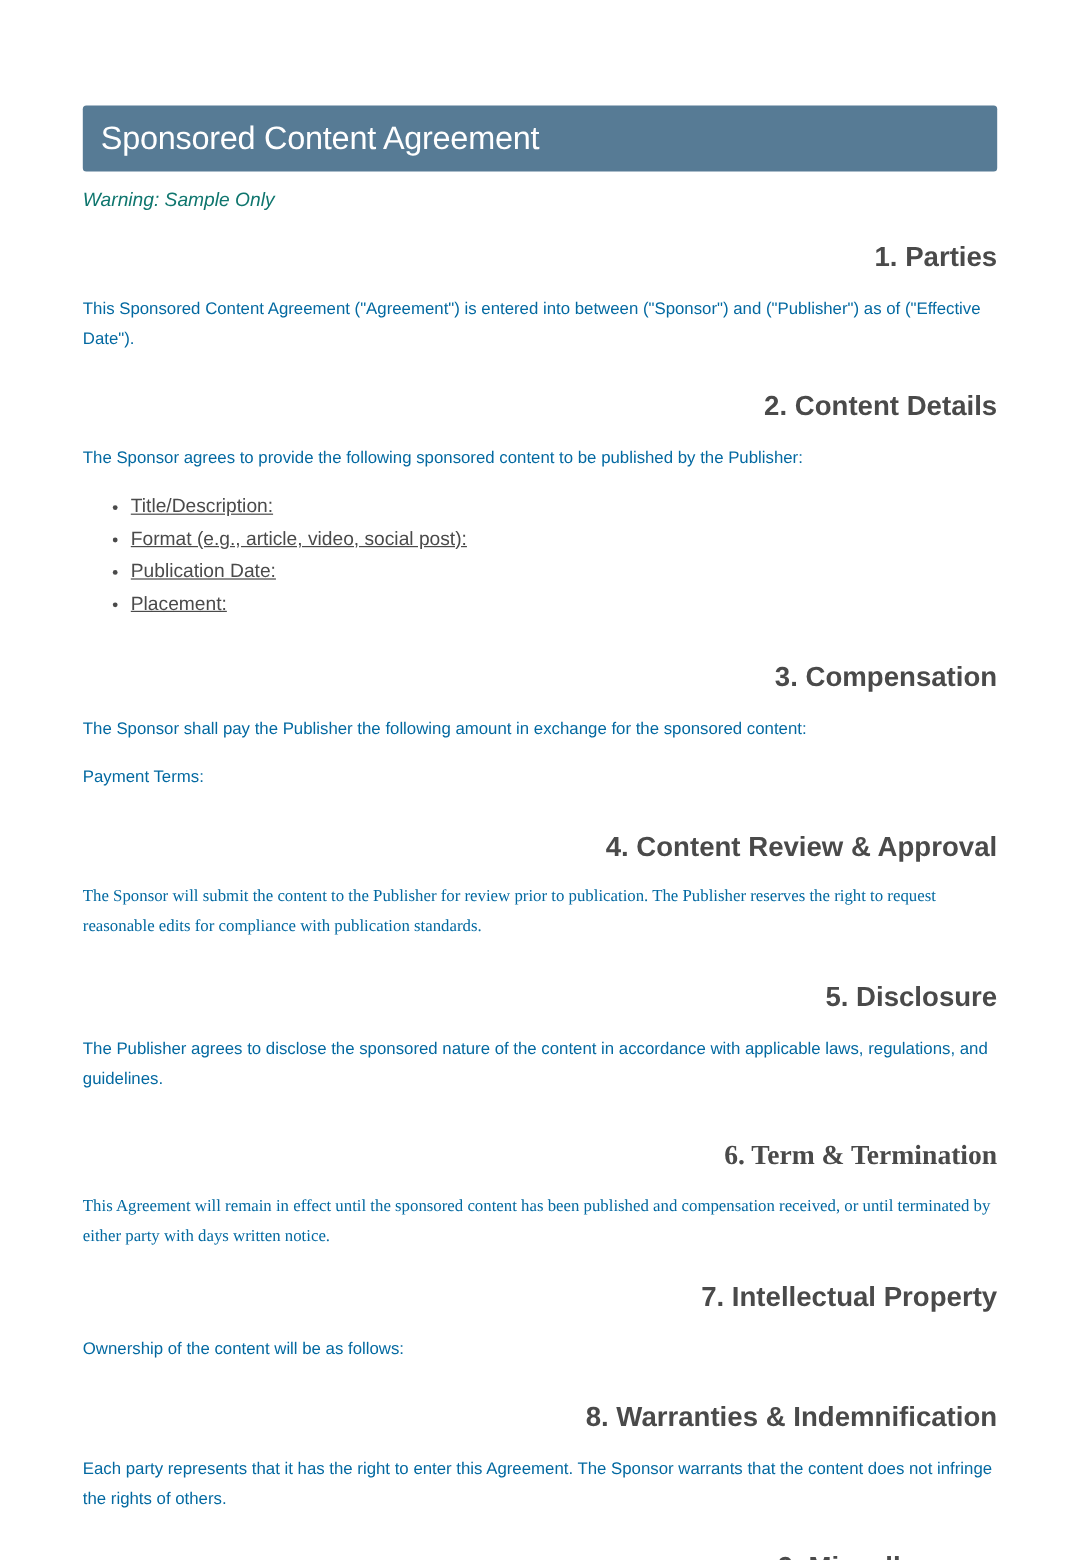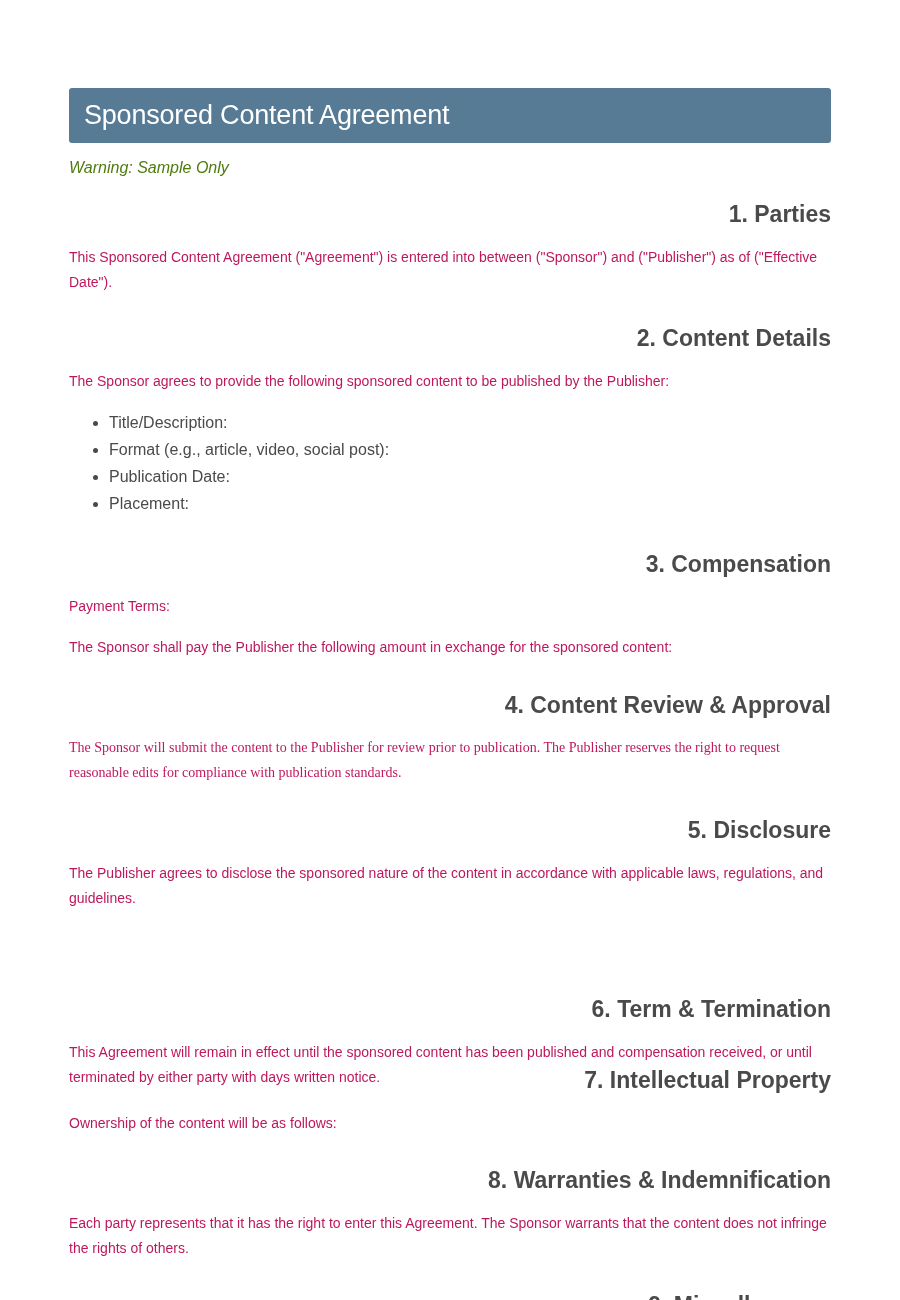--- a/index.html
+++ b/index.html
@@ -32,40 +32,41 @@
       margin: 0;
       font-size: 27px;
       font-weight: normal;
       color: #ffffff;
       letter-spacing: -0.2px;
     }
     .warning {
       margin-top: 15px;
       font-size: 16px;
       font-style: italic;
-      color: #4d7c0f;
+      color: #0f766e;
       line-height: 20px;
     }
     .section h2 {
       margin: 0;
       font-size: 23px;
       font-weight: bold;
       color: #4a4a4a;
       line-height: 28px;
       text-align: right;
     }
     .section p {
       margin: 0;
       font-size: 14px;
       line-height: 24.5px;
-      color: #be185d;
+      color: #0369a1;
     }
     .section ul {
       margin: 0;
       padding-left: 40px;
+      text-decoration: underline;
     }
     .section li {
       font-size: 16px;
       line-height: 27.3px;
       color: #4a4a4a;
     }
   </style>
 </head>
 <body>
 
@@ -86,35 +87,35 @@
     <ul style="margin-top:15px;">
       <li>Title/Description:</li>
       <li>Format (e.g., article, video, social post):</li>
       <li>Publication Date:</li>
       <li>Placement:</li>
     </ul>
   </div>
 
   <div class="section" style="position:absolute; top:550px; left:69px; width:762px;">
     <h2>3. Compensation</h2>
+    <p style="margin-top:17px;">The Sponsor shall pay the Publisher the following amount in exchange for the sponsored content:</p>
     <p style="margin-top:15.5px;">Payment Terms:</p>
-    <p style="margin-top:17px;">The Sponsor shall pay the Publisher the following amount in exchange for the sponsored content:</p>
   </div>
 
   <div class="section" style="position:absolute; top:691px; left:69px; width:762px;">
     <h2>4. Content Review &amp; Approval</h2>
     <p style="margin-top:17px;font-family:Liberation Serif, serif;">The Sponsor will submit the content to the Publisher for review prior to publication. The Publisher reserves the right to request reasonable edits for compliance with publication standards.</p>
   </div>
 
   <div class="section" style="position:absolute; top:816px; left:69px; width:762px;">
     <h2>5. Disclosure</h2>
     <p style="margin-top:17px;">The Publisher agrees to disclose the sponsored nature of the content in accordance with applicable laws, regulations, and guidelines.</p>
   </div>
 
-  <div class="section" style="position:absolute; top:995px; left:69px; width:762px;">
+  <div class="section" style="position:absolute; top:949px; left:69px; width:762px;font-family:Liberation Serif, serif;">
     <h2>6. Term &amp; Termination</h2>
     <p style="margin-top:17px;">This Agreement will remain in effect until the sponsored content has been published and compensation received, or until terminated by either party with days written notice.</p>
   </div>
 
   <div class="section" style="position:absolute; top:1066px; left:69px; width:762px;">
     <h2>7. Intellectual Property</h2>
     <p style="margin-top:17px;">Ownership of the content will be as follows:</p>
   </div>
 
   <div class="section" style="position:absolute; top:1166px; left:69px; width:762px;">

